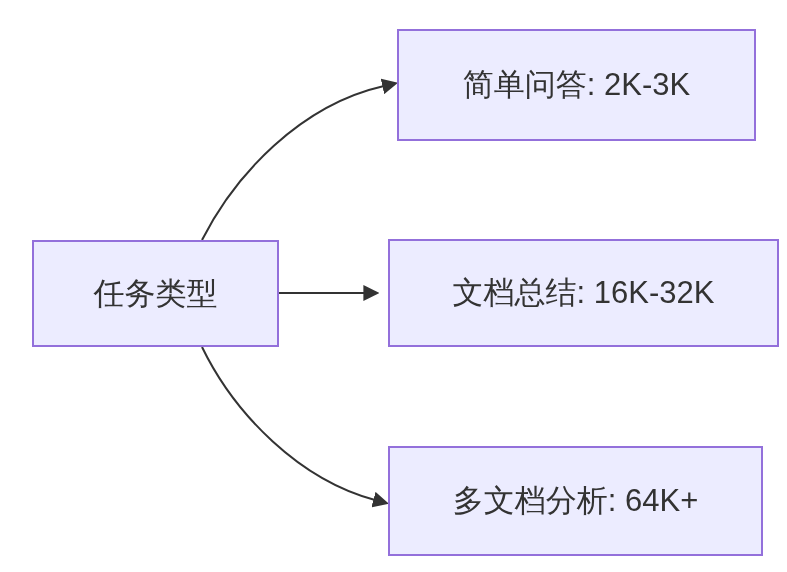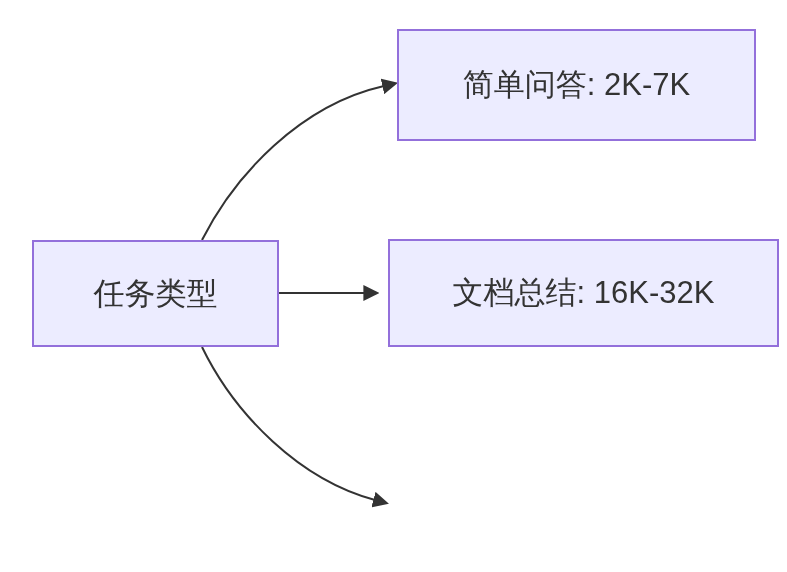--- a/index.html
+++ b/index.html
@@ -61,21 +61,24 @@
     <path class="edge" d="M202,240 C235,175 300,105 384,86" marker-end="url(#arrowhead)"></path>
     <path class="edge" d="M279,293 L365,293" marker-end="url(#arrowhead)"></path>
     <path class="edge" d="M202,347 C235,415 300,480 375,500" marker-end="url(#arrowhead)"></path>
   </svg>
 
   <div class="node n-root">
     <span>任务类型</span>
   </div>
 
   <div class="node n-b0">
-    <span>简单问答: 2K-7K</span>
+    <span>简单问答: 2K-3K</span>
   </div>
 
   <div class="node n-b1">
     <span>文档总结: 16K-32K</span>
   </div>
 
+  <div class="node n-b2">
+    <span>多文档分析: 64K+</span>
+  </div>
 
 </div>
 
 </body></html>

